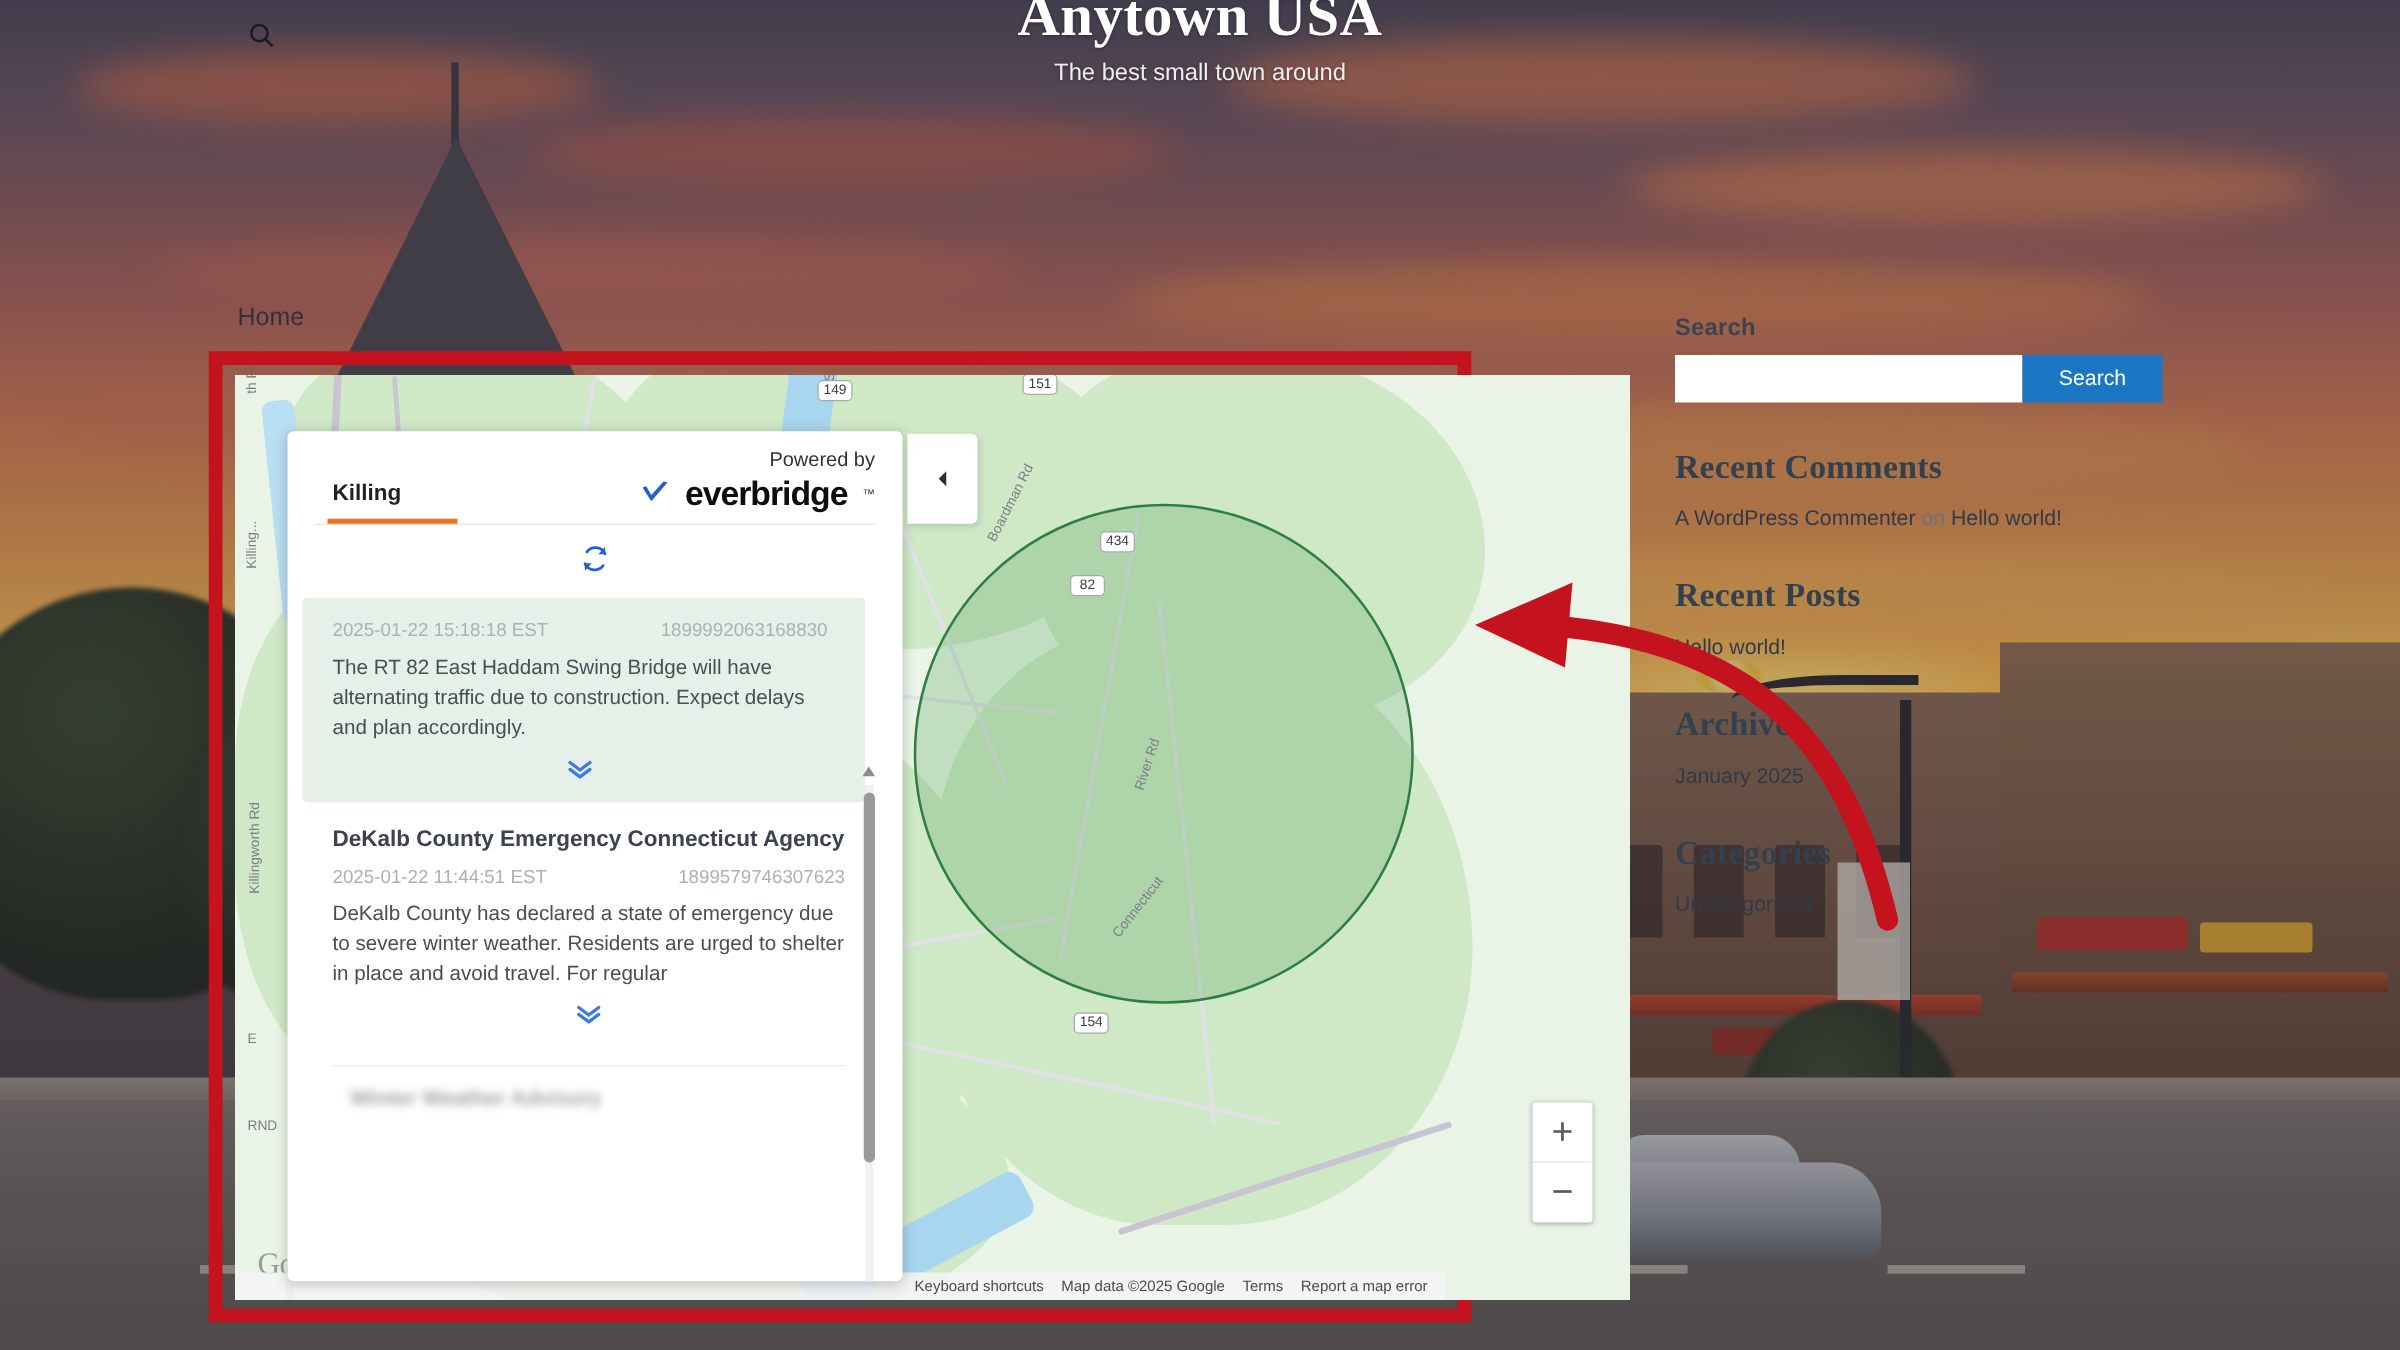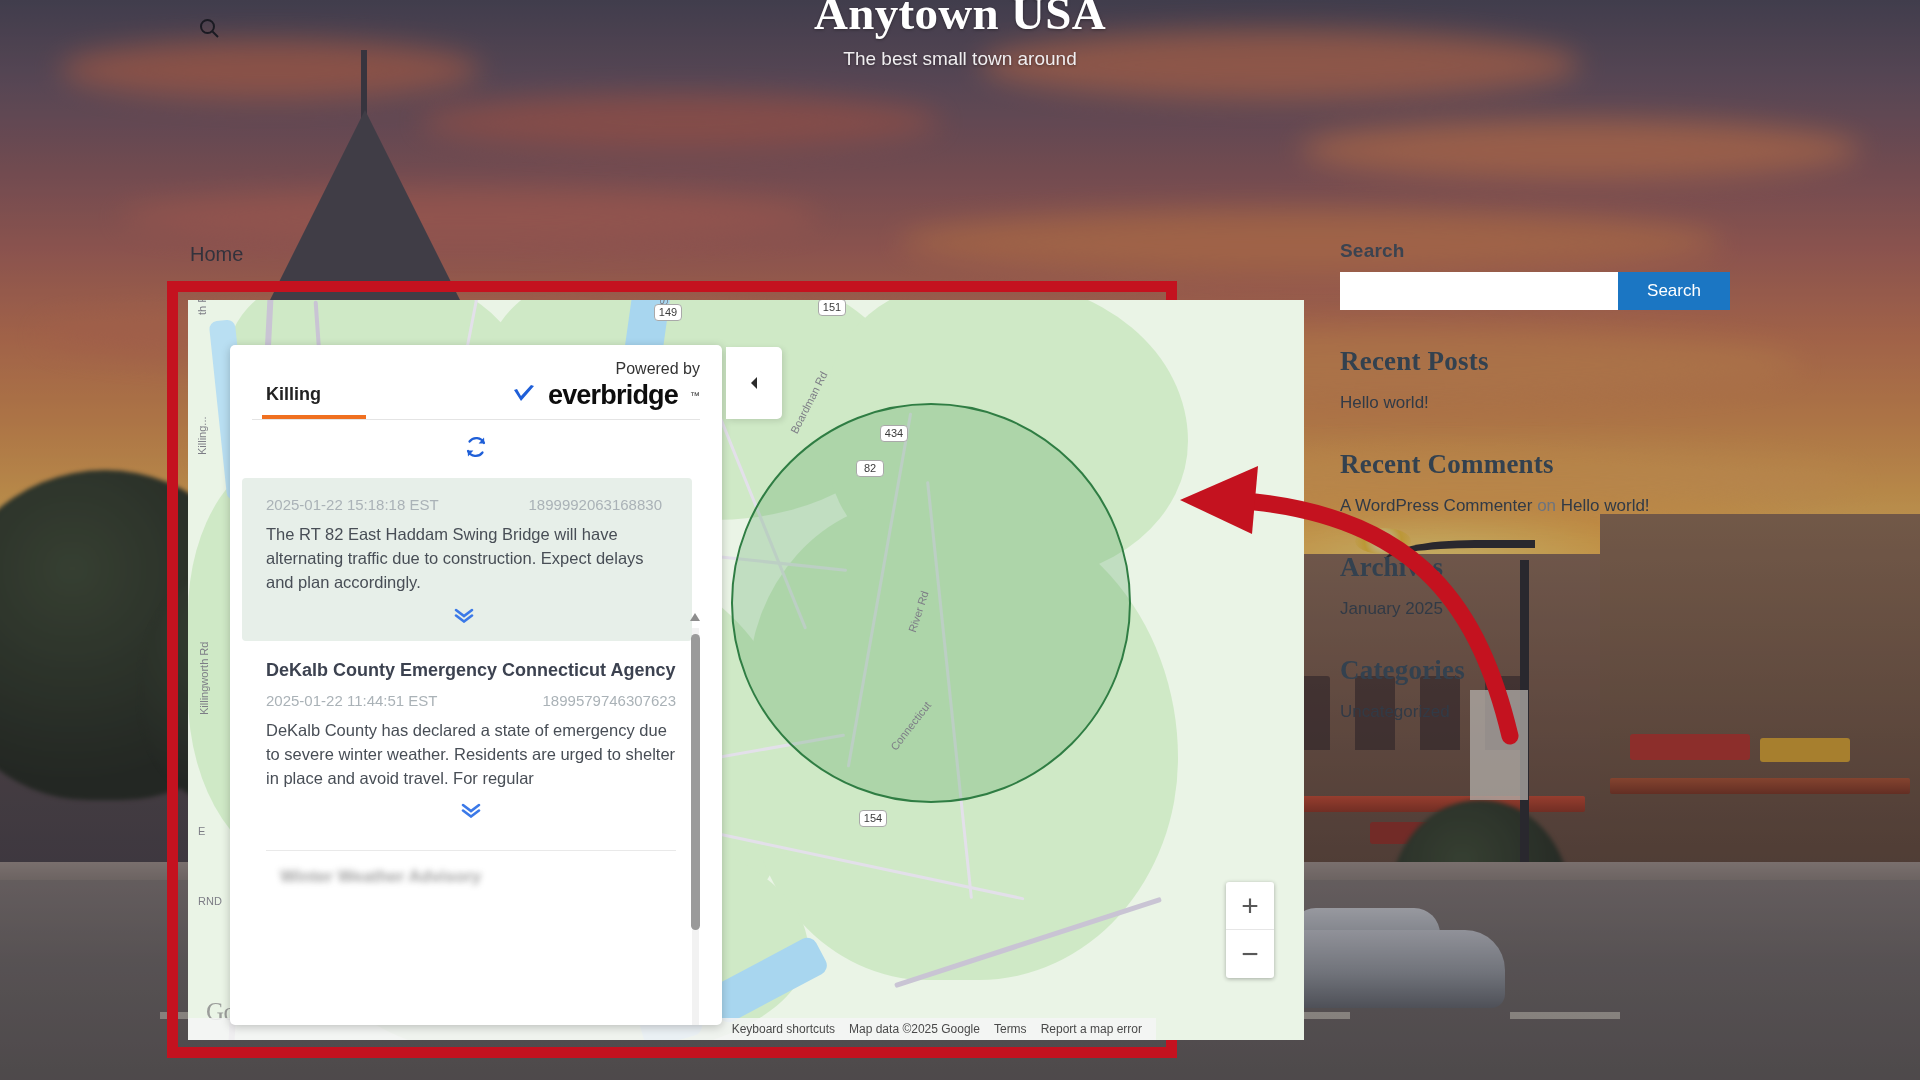--- a/index.html
+++ b/index.html
@@ -105,21 +105,21 @@
     font-size: 19px; color: #f0eef0; font-weight: 400;
     text-shadow: 0 1px 3px rgba(0,0,0,.4);
   }
   #nav-home {
     position: absolute; left: 190px; top: 243px;
     font-size: 20px; color: #32323c; cursor: pointer;
   }
 
   
   #sidebar {
-    position: absolute; left: 1340px; top: 240px; width: 390px;
+    position: absolute; left: 1340px; top: 252px; width: 390px;
     z-index: 5; color: #2f3440;
   }
   .widget { margin-bottom: 36px; }
   .widget-title {
     font-family: "Liberation Serif", serif;
     font-size: 27px; font-weight: bold; color: #33414f;
     margin-bottom: 16px; letter-spacing: .2px;
   }
   .widget-title.small { font-size: 19px; font-family:"Liberation Sans",sans-serif; font-weight:bold; color:#3b4350; margin-bottom:10px;}
   .widget-link { font-size: 17px; color: #313a46; cursor: pointer; }
@@ -348,29 +348,29 @@
 
   <div class="widget">
     <div class="widget-title small">Search</div>
     <div id="search-form">
       <input id="search-input" type="text" placeholder="" style="">
       <button id="search-submit">Search</button>
     </div>
   </div>
 
   <div class="widget">
-    <div class="widget-title">Recent Posts</div>
-    <div class="widget-link">Hello world!</div>
-  </div>
-
-  <div class="widget">
     <div class="widget-title">Recent Comments</div>
     <div class="widget-link">
       <span>A WordPress Commenter</span><span class="muted"> on </span><span>Hello world!</span>
     </div>
+  </div>
+
+  <div class="widget">
+    <div class="widget-title">Recent Posts</div>
+    <div class="widget-link">Hello world!</div>
   </div>
 
   <div class="widget">
     <div class="widget-title">Archives</div>
     <div class="widget-link">January 2025</div>
   </div>
 
   <div class="widget">
     <div class="widget-title">Categories</div>
     <div class="widget-link">Uncategorized</div>

